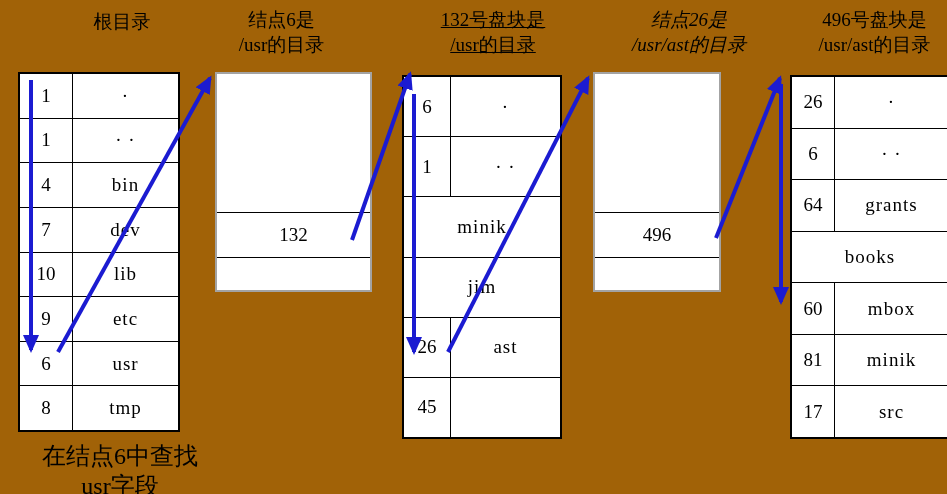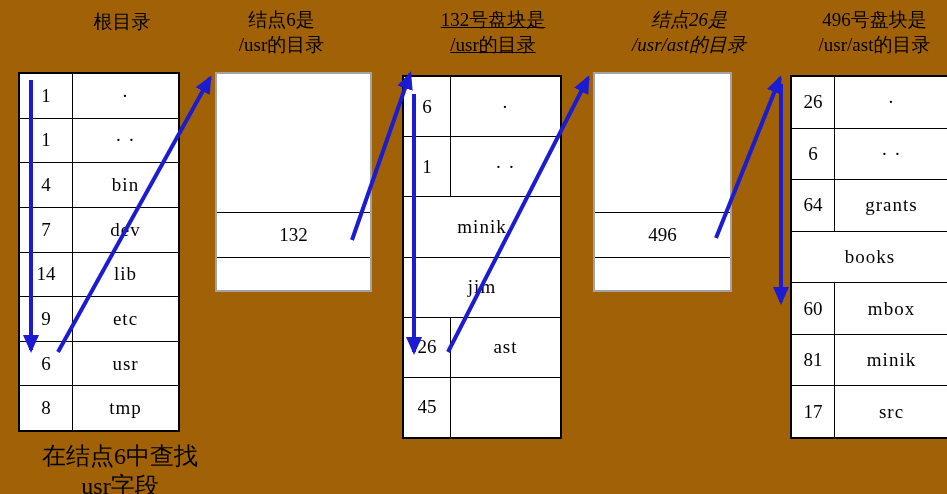--- a/index.html
+++ b/index.html
@@ -96,21 +96,21 @@
       </div>
       <div class="trow">
         <div class="cnum">4</div>
         <div class="cname">bin</div>
       </div>
       <div class="trow">
         <div class="cnum">7</div>
         <div class="cname">dev</div>
       </div>
       <div class="trow">
-        <div class="cnum">14</div>
+        <div class="cnum">10</div>
         <div class="cname">lib</div>
       </div>
       <div class="trow">
         <div class="cnum">9</div>
         <div class="cname">etc</div>
       </div>
       <div class="trow">
         <div class="cnum">6</div>
         <div class="cname">usr</div>
       </div>
@@ -143,21 +143,21 @@
       </div>
       <div class="trow">
         <div class="cnum">26</div>
         <div class="cname">ast</div>
       </div>
       <div class="trow">
         <div class="cnum">45</div>
       </div>
     </div>
 
-  <div class="inode-box" style="left:593px;top:72px;width:139px;height:220px;">
+  <div class="inode-box" style="left:593px;top:72px;width:128px;height:220px;">
     <div class="ib-top"></div>
     <div class="ib-mid">496</div>
     <div class="ib-bot"></div>
   </div>
 
   <div class="dtable" style="left:790px;top:75px;width:160px;height:364px;--numw:42px;">
       <div class="trow">
         <div class="cnum">26</div>
         <div class="cname">·</div>
       </div>

